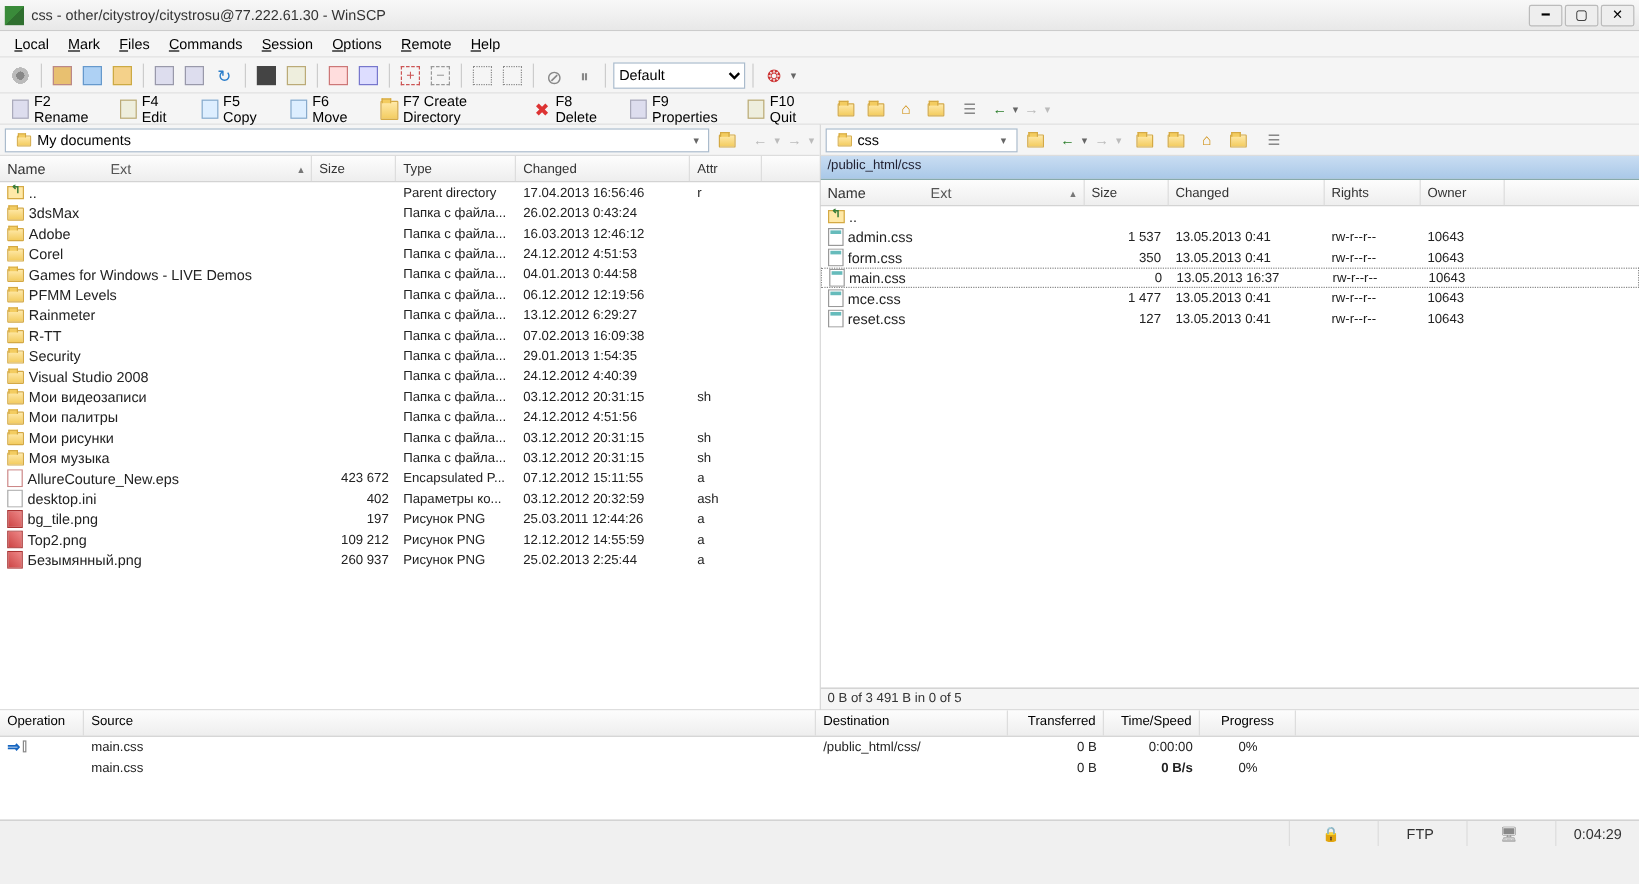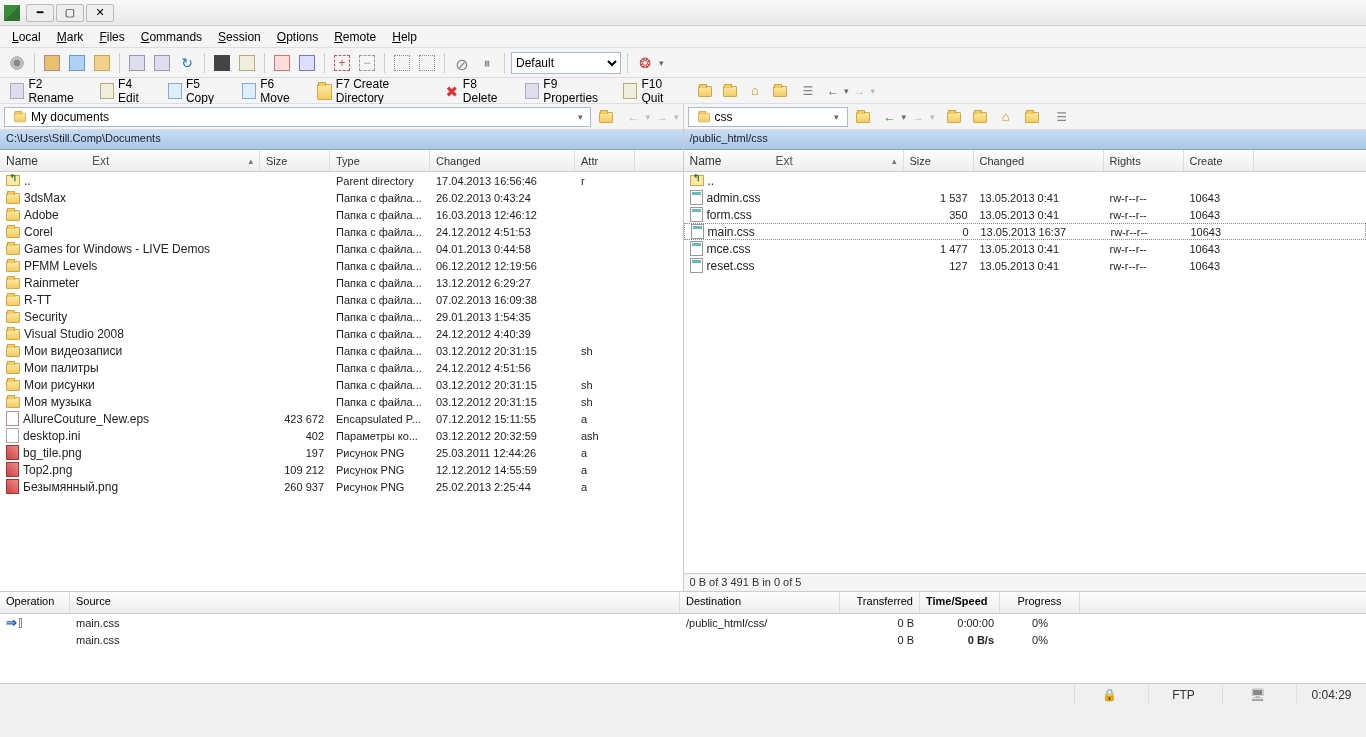--- a/index.html
+++ b/index.html
@@ -70,20 +70,21 @@
 .opico { width:16px; height:14px; display:inline-flex; align-items:center; gap:2px; }
 .opico .arr { color:#1565c0; font-size:13px; font-weight:bold; }
 .opico .pg { width:10px; height:10px; border:1px solid #888; background:#fff; position:relative; }
 .opico .pg::after { content:""; position:absolute; inset:1px; background: linear-gradient(#6b6,#393); }
 </style>
 </head>
 <body>
 
 <div class="titlebar">
   <span class="wsicon"></span>
+  <span class="title">css - other/citystroy/citystrosu@77.222.61.30 - WinSCP</span>
   <div class="winbtns">
     <div class="winbtn">━</div>
     <div class="winbtn">▢</div>
     <div class="winbtn">✕</div>
   </div>
 </div>
 
 <div class="menubar">
   <span class="mitem"><u>L</u><span>ocal</span></span>
   <span class="mitem"><u>M</u>ark</span>
@@ -235,21 +236,20 @@
       </div>
       <div class="tbtn">
           <span class="folder-ico"></span>
         </div>
       <div class="sep"></div>
       <span class="navarrow dis">←</span>
         <span style="font-size:9px;color:#bbb;">▾</span>
       <span class="navarrow dis">→</span>
         <span style="font-size:9px;color:#bbb;">▾</span>
     </div>
-    <div class="pathbar">C:\Users\Still.Comp\Documents</div>
     <div class="listhead">
       <div class="col c-name">
           <span>Name</span>
           <span style="margin-left:50px;color:#555;">Ext</span>
           <span style="margin-left:auto;font-size:9px;color:#777;">▴</span>
         </div>
       <div class="col c-size">Size</div>
       <div class="col c-type">Type</div>
       <div class="col c-chg">Changed</div>
       <div class="col c-attr">Attr</div>
@@ -484,21 +484,21 @@
     <div class="pathbar">/public_html/css</div>
     <div class="listhead">
       <div class="col c-name">
           <span>Name</span>
           <span style="margin-left:50px;color:#555;">Ext</span>
           <span style="margin-left:auto;font-size:9px;color:#777;">▴</span>
         </div>
       <div class="col c-size">Size</div>
       <div class="col c-chg">Changed</div>
       <div class="col c-rights">Rights</div>
-      <div class="col c-owner">Create</div>
+      <div class="col c-owner">Owner</div>
     </div>
     <div class="listbody" id="right-list">
         <div class="row">
           <div class="cell c-name">
             <span class="up-ico"></span>
             <span>..</span>
           </div>
           <div class="cell c-size"></div>
           <div class="cell c-chg"></div>
           <div class="cell c-rights"></div>
@@ -558,21 +558,21 @@
     <div class="statusline">0 B of 3 491 B in 0 of 5</div>
   </div>
 </div>
 
 <div class="queue">
   <div class="queuehead">
     <div class="col" style="width:70px;">Operation</div>
     <div class="col" style="width:610px;">Source</div>
     <div class="col" style="width:160px;">Destination</div>
     <div class="col" style="width:80px;text-align:right;">Transferred</div>
-    <div class="col" style="width:80px;font-weight:bold;">Time/Speed</div>
+    <div class="col" style="width:80px;text-align:right;">Time/Speed</div>
     <div class="col" style="width:80px;text-align:center;">Progress</div>
   </div>
   <div class="queuebody" id="queue-body">
       <div class="qrow">
         <div class="cell" style="width:70px;"><span class="opico">
             <span class="arr">⇒</span>
             <span class="pg"></span>
           </span></div>
         <div class="cell" style="width:610px;">main.css</div>
         <div class="cell" style="width:160px;">/public_html/css/</div>

